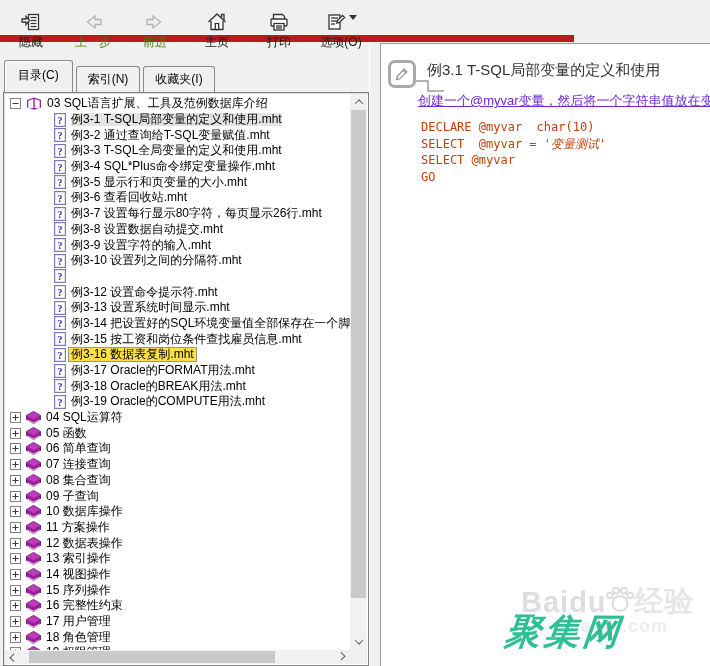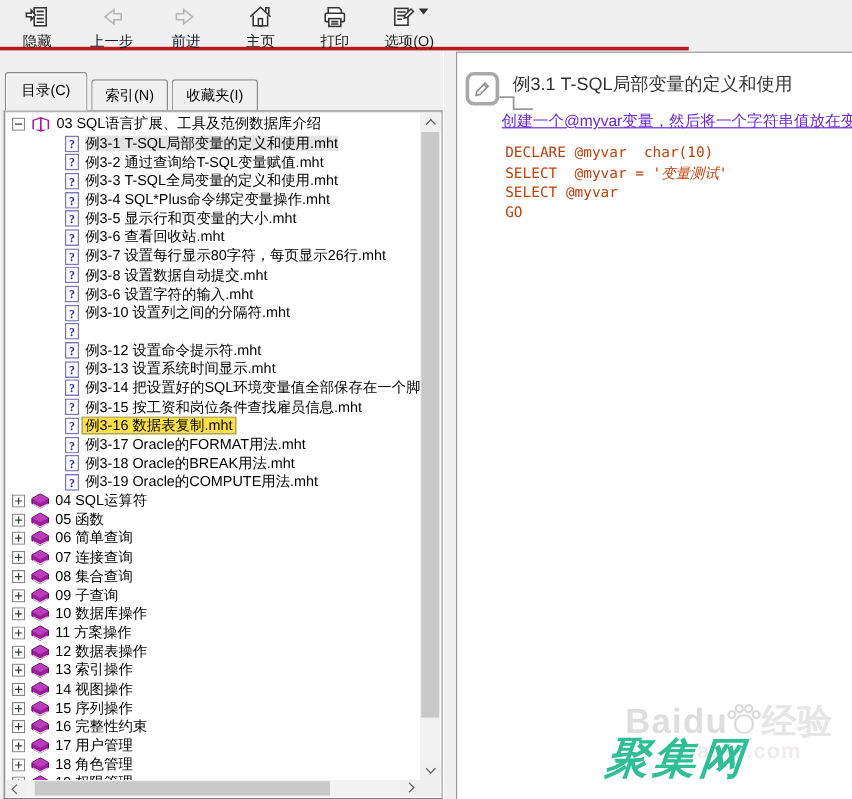--- a/index.html
+++ b/index.html
@@ -1,25 +1,25 @@
 <!DOCTYPE html>
 <html><head>
 <meta charset="utf-8">
 <style>
   html,body{margin:0;padding:0;background:#888;}
   #app{position:relative;width:710px;height:666px;background:#f0f0f0;overflow:hidden;
        font-family:"Liberation Sans",sans-serif;-webkit-font-smoothing:antialiased;}
   
   .toolbar{position:absolute;left:0;top:0;width:574px;height:42px;background:#f0f0f0;
-           border-bottom:3px solid #b91c1c;display:flex;align-items:flex-start;padding:2px 0 0 6px;box-sizing:border-box;}
+           border-bottom:7px solid #b91c1c;display:flex;align-items:flex-start;padding:10px 0 0 6px;box-sizing:border-box;}
   .tbtn{display:flex;flex-direction:column;align-items:center;justify-content:flex-start;
         min-width:46px;margin-right:12px;padding:1px 2px;font-size:12px;color:#1a1a1a;cursor:default;}
   .tbtn svg{width:22px;height:22px;display:block;}
   .tbtn .tlab{margin-top:1px;white-space:nowrap;}
-  .tbtn.disabled{color:#0f172a;}
+  .tbtn.disabled{color:#4d7c0f;}
   .opt-wrap{display:flex;align-items:flex-start;}
   .dd-tri{width:0;height:0;border-left:4px solid transparent;border-right:4px solid transparent;
           border-top:5px solid #333;margin:4px 0 0 2px;}
   
   .tabbar{position:absolute;left:4px;top:50px;height:42px;display:flex;align-items:flex-end;}
   .tab{font-size:12px;color:#000;background:#f0f0f0;border:1px solid #8a8a8a;border-bottom:none;
        border-radius:3px 3px 0 0;padding:4px 11px 6px 11px;margin-right:3px;height:15px;cursor:default;}
   .tab.active{padding:6px 13px 8px 13px;height:17px;box-shadow:inset 1px 1px 0 #ffffff;position:relative;z-index:2;}
   
   .treebox{position:absolute;left:3px;top:92px;width:366px;height:574px;background:#fff;
@@ -260,21 +260,21 @@
   </div>
         <div class="trow lvl1">
 
     <span class="ticon">
 
       <svg width="12" height="14" viewBox="0 0 12 14">
         <rect x="0.6" y="0.6" width="10.8" height="12.8" fill="#ffffff" stroke="#7a7ab8" stroke-width="1.2"></rect>
         <text x="6" y="10.6" text-anchor="middle" font-size="10" font-weight="bold" fill="#2222b0" font-family="Liberation Serif,serif">?</text>
       </svg>
     </span>
-    <span class="tlabel">例3-6 设置字符的输入.mht</span>
+    <span class="tlabel">例3-9 设置字符的输入.mht</span>
   </div>
         <div class="trow lvl1">
 
     <span class="ticon">
 
       <svg width="12" height="14" viewBox="0 0 12 14">
         <rect x="0.6" y="0.6" width="10.8" height="12.8" fill="#ffffff" stroke="#7a7ab8" stroke-width="1.2"></rect>
         <text x="6" y="10.6" text-anchor="middle" font-size="10" font-weight="bold" fill="#2222b0" font-family="Liberation Serif,serif">?</text>
       </svg>
     </span>

